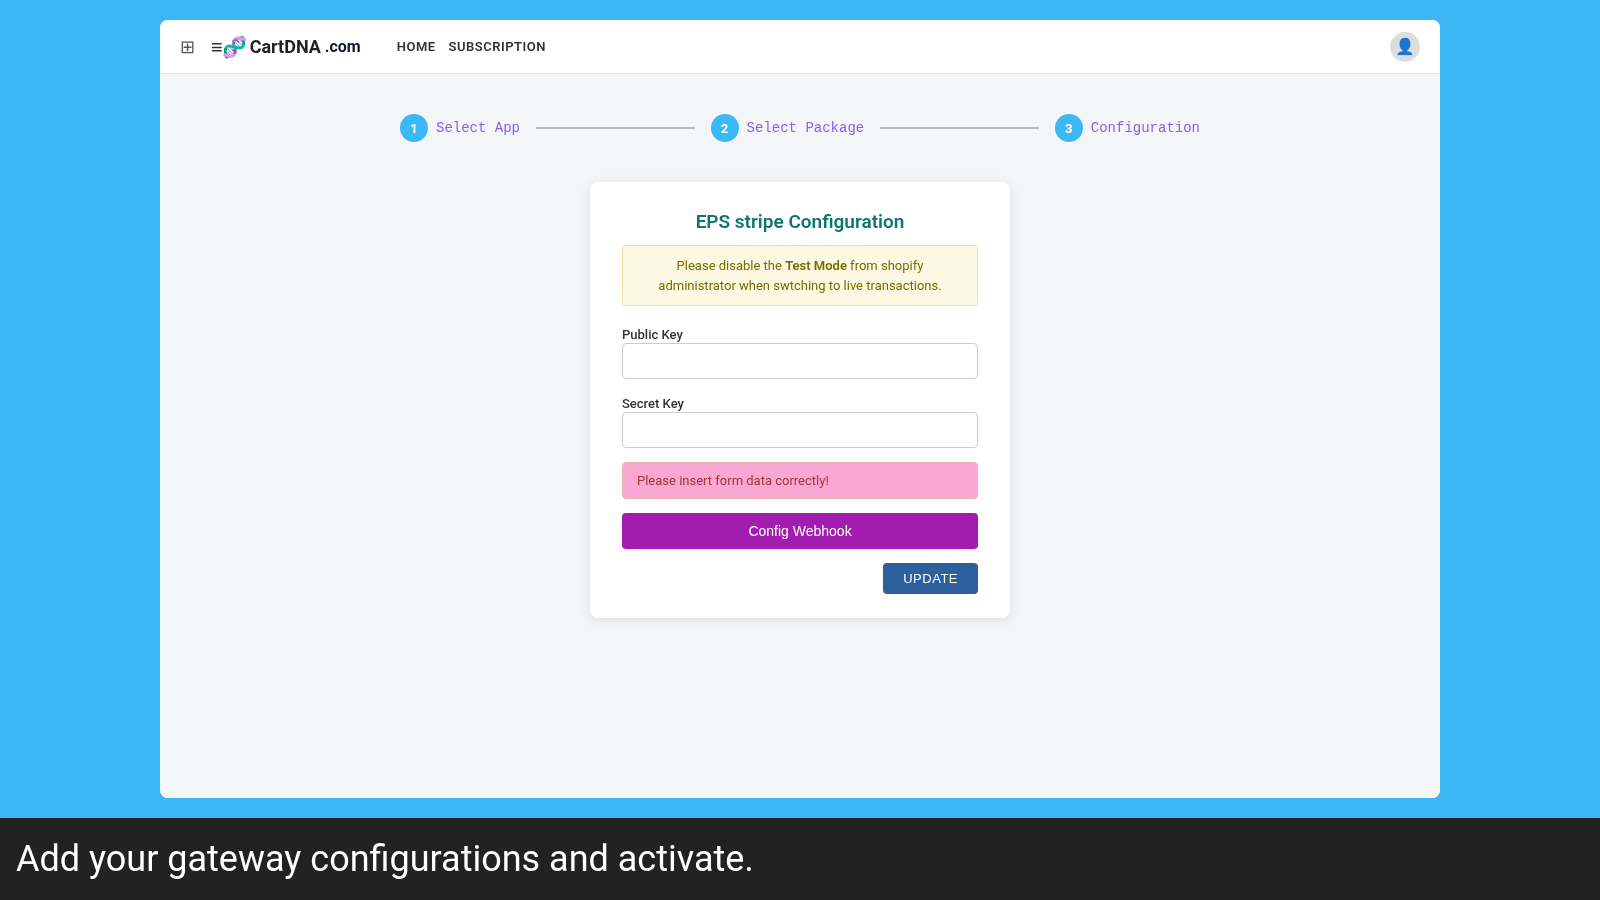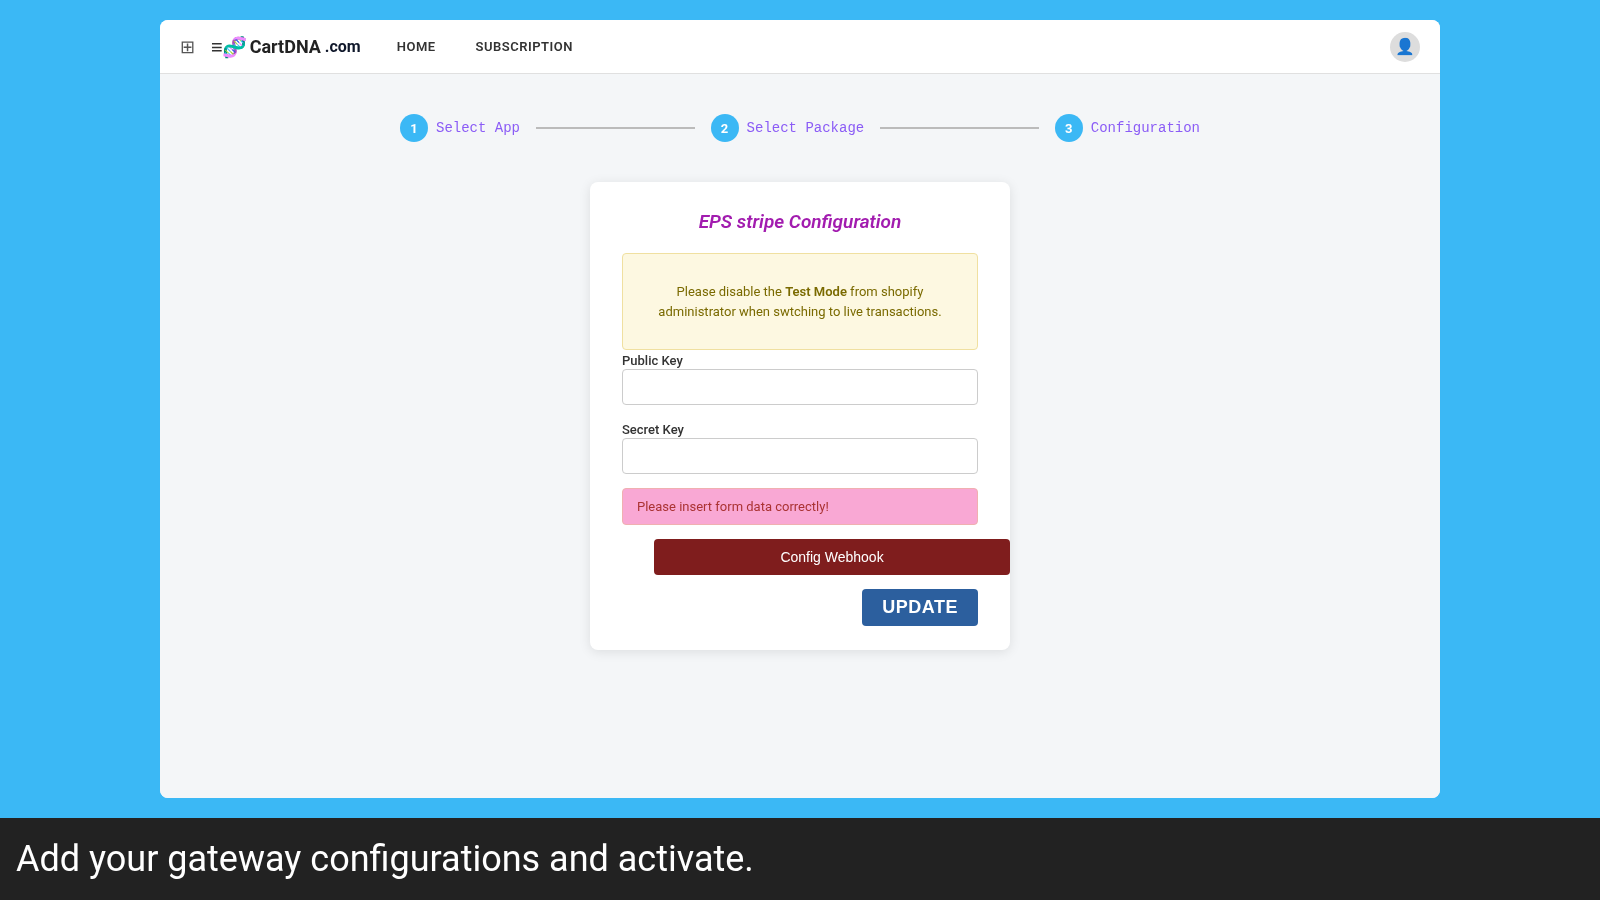--- a/index.html
+++ b/index.html
@@ -56,21 +56,21 @@
       color: #222;
     }
     .logo-com {
       color: #0f172a;
       font-weight: 700;
       font-size: 16px;
     }
     .nav-links {
       display: flex;
       align-items: flex-end;
-      gap: 40px;
+      gap: 13px;
       margin-left: 20px;
     }
     .nav-link {
       font-size: 13px;
       font-weight: 600;
       color: #333;
       text-decoration: none;
       letter-spacing: 0.5px;
       cursor: pointer;
     }
@@ -143,34 +143,34 @@
       background: #fff;
       border-radius: 8px;
       box-shadow: 0 2px 12px rgba(0,0,0,0.1);
       width: 420px;
       padding: 28px 32px 24px;
     }
     .card-title {
       text-align: center;
       font-size: 19px;
       font-weight: 600;
-      color: #a21caf;
-      margin-bottom: 20px;
-      font-style: italic;
+      color: #0f766e;
+      margin-bottom: 12px;
     }
 
     
     .warning-banner {
       background: #fdf8e1;
       border: 1px solid #f0e0a0;
       border-radius: 4px;
-      padding: 28px 16px;
+      padding: 10px 16px;
       font-size: 13px;
       color: #7a6a00;
       text-align: center;
+      margin-bottom: 18px;
       line-height: 1.5;
     }
     .warning-banner .highlight {
       font-weight: 600;
     }
 
     
     .mode-tabs {
       display: flex;
       border: 1px solid #ddd;
@@ -235,43 +235,42 @@
       padding: 10px 14px;
       font-size: 13px;
       color: #a33;
       margin-bottom: 14px;
     }
 
     
     .btn-config-webhook {
       width: 100%;
       padding: 10px;
-      background: #7f1d1d;
+      background: #a21caf;
       color: #fff;
       border: none;
       border-radius: 4px;
       font-size: 14px;
       font-weight: 500;
       cursor: pointer;
       margin-bottom: 14px;
-      margin-left: 32px;
     }
 
     .btn-row {
       display: flex;
       justify-content: flex-end;
     }
     .btn-update {
       padding: 8px 20px;
       background: #2c5f9e;
       color: #fff;
       border: none;
       border-radius: 4px;
-      font-size: 18px;
-      font-weight: 700;
+      font-size: 13px;
+      font-weight: 400;
       cursor: pointer;
       letter-spacing: 0.5px;
     }
 
     
     .bottom-bar {
       background: #222;
       padding: 20px 16px;
     }
     .bottom-text {

